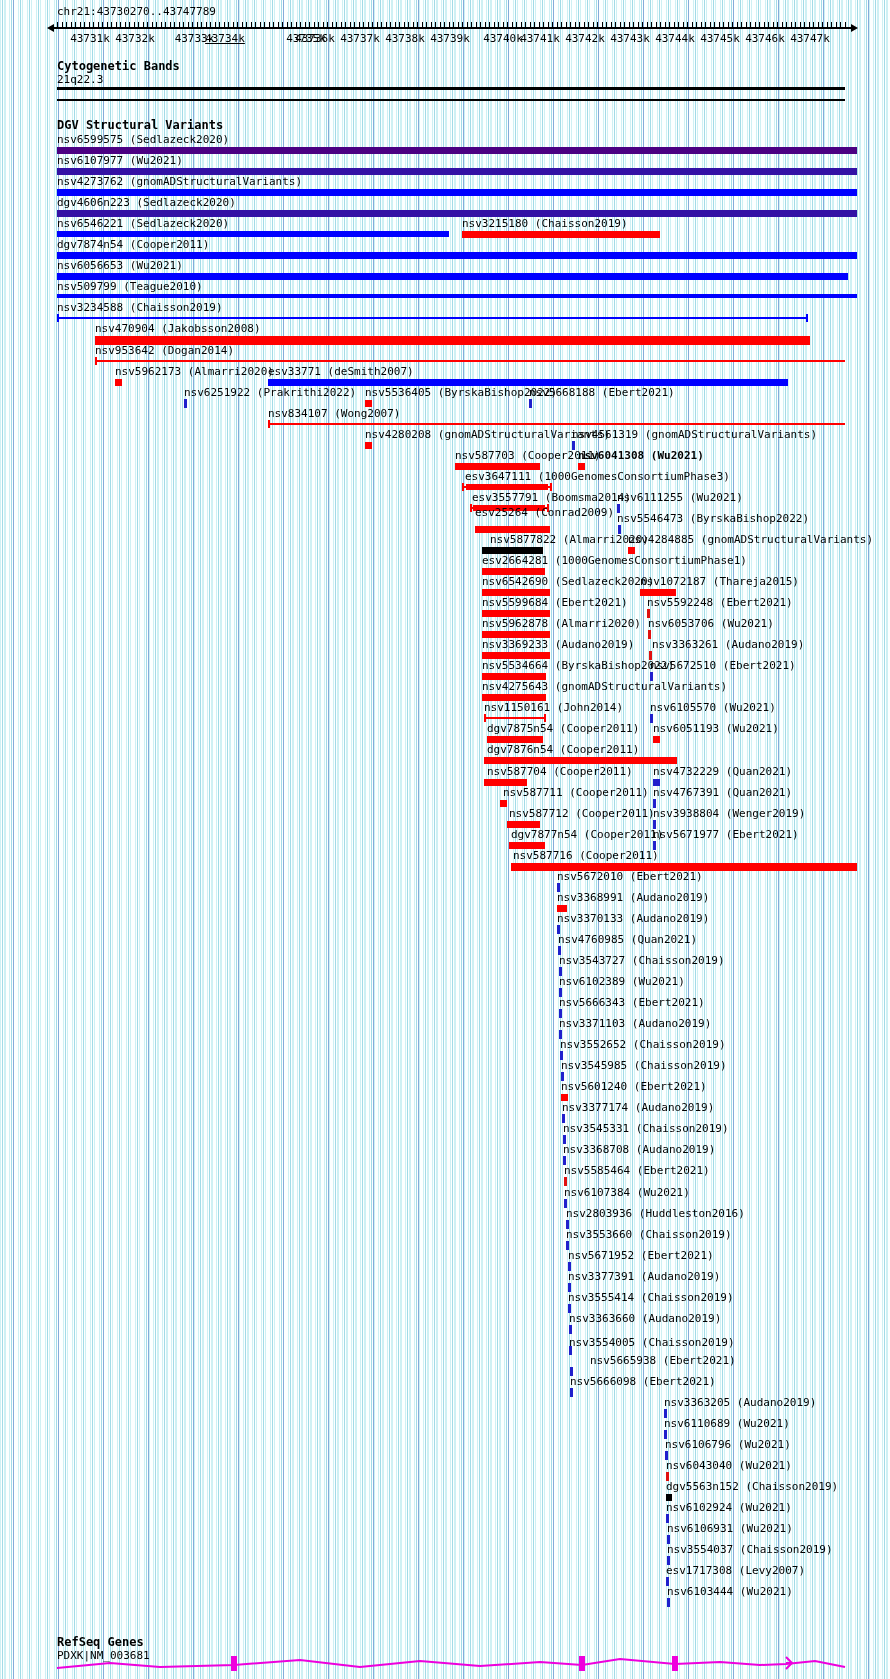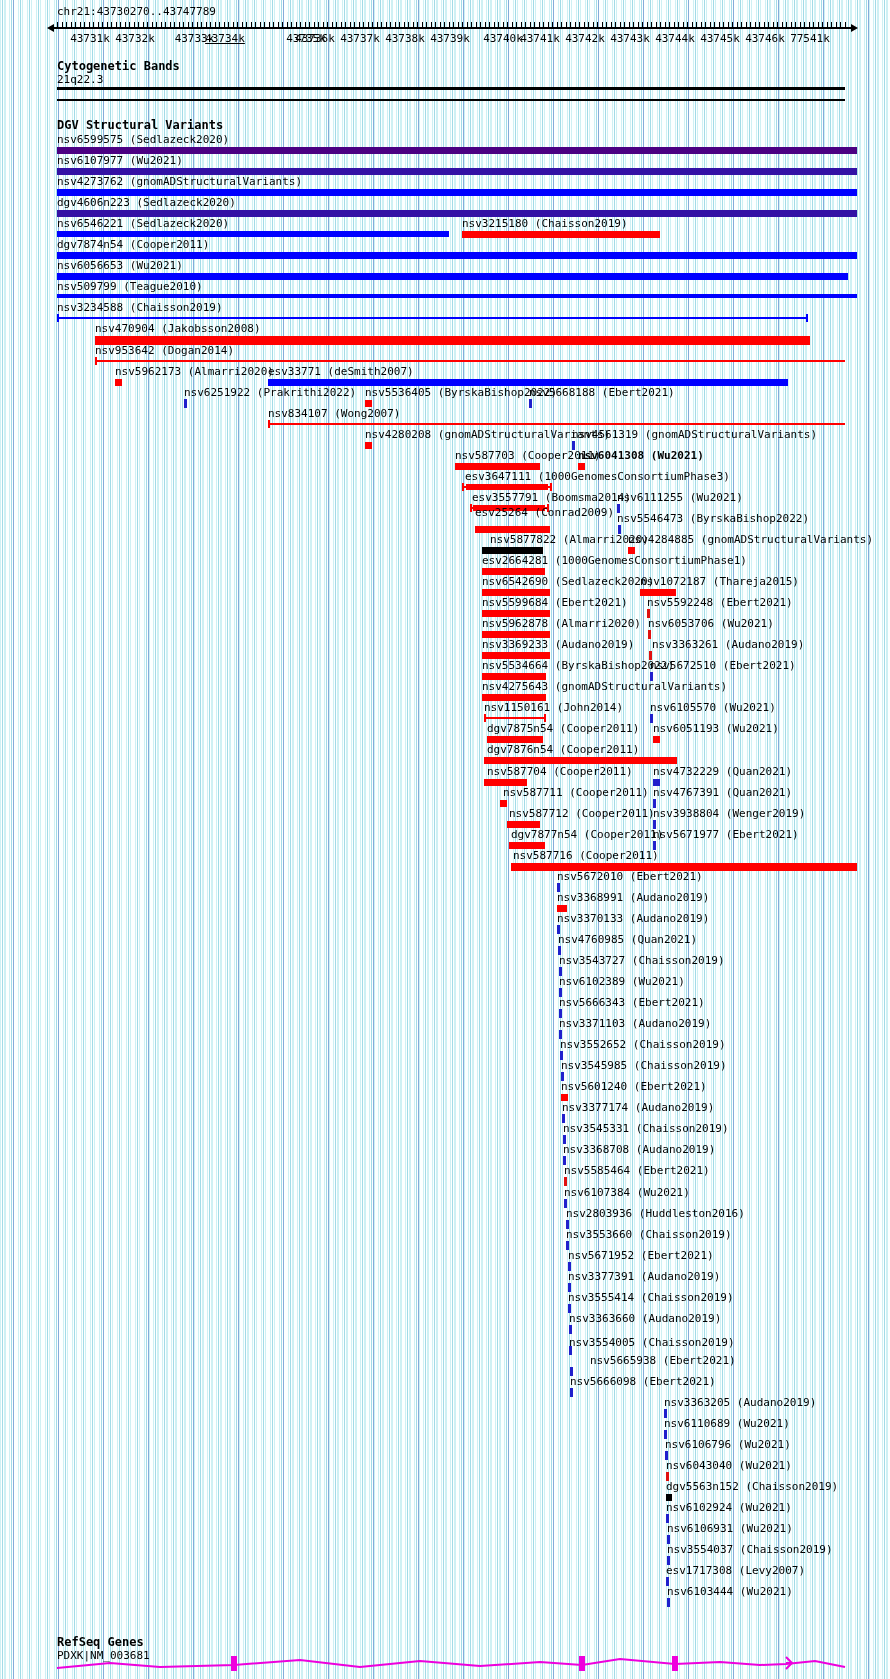--- a/index.html
+++ b/index.html
@@ -221,21 +221,21 @@
         <div class="rlabel" style="left: 360px; top: 33px;">43737k</div>
         <div class="rlabel" style="left: 405px; top: 33px;">43738k</div>
         <div class="rlabel" style="left: 450px; top: 33px;">43739k</div>
         <div class="rlabel" style="left: 495px; top: 33px; margin-left: 8px;">43740k</div>
         <div class="rlabel" style="left: 540px; top: 33px;">43741k</div>
         <div class="rlabel" style="left: 585px; top: 33px; text-align: center;">43742k</div>
         <div class="rlabel" style="left: 630px; top: 33px;">43743k</div>
         <div class="rlabel" style="left: 675px; top: 33px;">43744k</div>
         <div class="rlabel" style="left: 720px; top: 33px;">43745k</div>
         <div class="rlabel" style="left: 765px; top: 33px;">43746k</div>
-        <div class="rlabel" style="left: 810px; top: 33px;">77541k</div>
+        <div class="rlabel" style="left: 810px; top: 33px;">43747k</div>
       </div>
   </div>
 
   <div class="hdr" style="left:57px;top:60px;">Cytogenetic Bands</div>
   <div class="lbl" style="left:57px;top:74px;">21q22.3</div>
   <div id="cytoband-rect" style="left: 57px; top: 87px; width: 788px; height: 9px;"></div>
 
   <div class="hdr" style="left:57px;top:119px;">DGV Structural Variants</div>
   <div id="variant-rows">
       <div>

